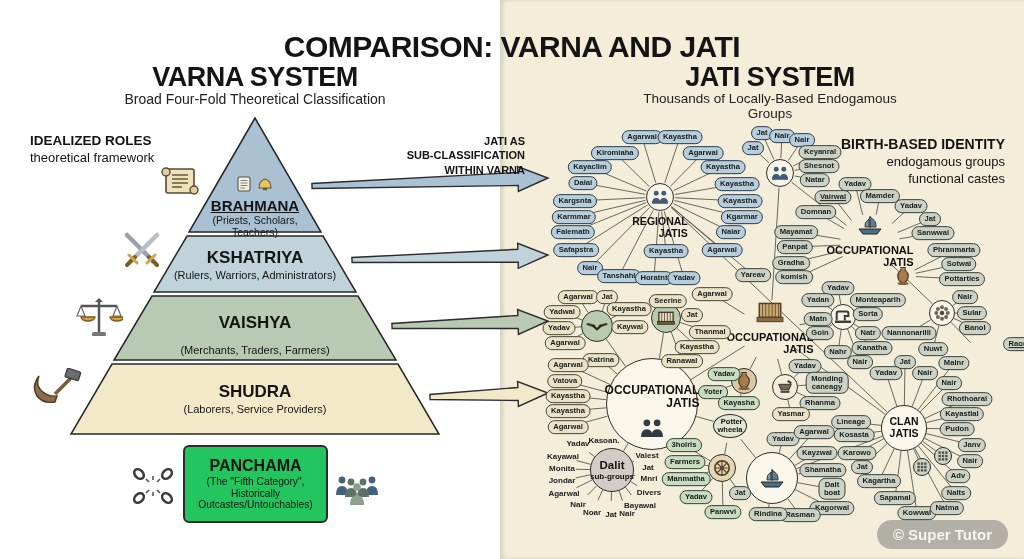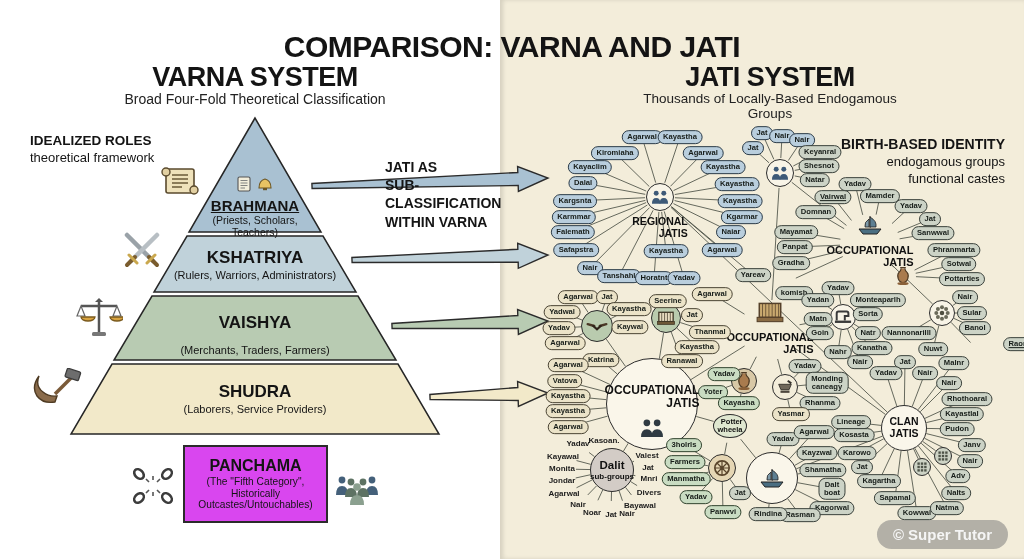--- a/index.html
+++ b/index.html
@@ -9,21 +9,21 @@
          box-shadow:inset 3px 0 4px rgba(0,0,0,.12);z-index:0;}
   svg.diagram{position:absolute;left:0;top:0;z-index:1;}
   .abs{position:absolute;z-index:2;}
   .ctr{transform:translate(-50%,-50%);}
   .title{left:512px;top:30px;width:900px;margin-left:-450px;text-align:center;
          font-size:30px;font-weight:800;letter-spacing:-.5px;}
   .sys-head{font-size:27px;font-weight:800;text-align:center;letter-spacing:-.5px;}
   .sys-sub{font-size:14px;text-align:center;color:#222;}
   .note{font-size:13px;line-height:1.25;}
   .note b{font-size:13.5px;}
-  .arrow-note{font-size:14px;font-weight:800;text-align:left;line-height:1.3;margin-top:24px;}
+  .arrow-note{font-size:11px;font-weight:800;text-align:right;line-height:1.3;}
   .birth-note{font-size:13px;text-align:right;line-height:1.3;}
   .birth-note b{font-size:14px;}
   .tier-label{text-align:center;z-index:2;}
   .tier-name{font-weight:800;}
   .tier-desc{font-size:10.5px;line-height:1.15;margin-top:1px;}
   .panchama{position:absolute;left:183px;top:445px;width:145px;height:78px;background:var(--panchama,#cec3ba);
             border:2px solid #2b2b2b;text-align:center;z-index:2;box-sizing:border-box;padding-top:10px;}
   .panchama .tier-name{font-size:16px;}
   .panchama .tier-desc{font-size:10.2px;}
   .pill{position:absolute;transform:translate(-50%,-50%);z-index:3;font-size:7.6px;font-weight:bold;
@@ -256,21 +256,21 @@
   </div>
   <div class="abs tier-label" style="left:140px;top:313px;width:230px;">
     <div class="tier-name" style="font-size:17px;">VAISHYA</div>
     <div class="tier-desc" style="font-size:11px;margin-top:11px;">(Merchants, Traders, Farmers)</div>
   </div>
   <div class="abs tier-label" style="left:140px;top:382px;width:230px;">
     <div class="tier-name" style="font-size:17px;">SHUDRA</div>
     <div class="tier-desc" style="font-size:11px;">(Laborers, Service Providers)</div>
   </div>
 
-  <div class="panchama" style="background: #d946ef;">
+  <div class="panchama" style="background: #22c55e; border-radius: 6px;">
     <div class="tier-name">PANCHAMA</div>
     <div class="tier-desc" style="white-space:pre-line;">(The "Fifth Category",
 Historically
 Outcastes/Untouchables)</div>
   </div>
 
   <div class="abs ctr" style="left:180px;top:183px;">
     <svg width="42" height="34" viewBox="0 0 42 34">
         <rect x="7" y="5" width="28" height="24" rx="2" fill="#efe2bb" stroke="#5a4a2e" stroke-width="1.6"></rect>
         <circle cx="7" cy="8" r="4" fill="#e2d0a2" stroke="#5a4a2e" stroke-width="1.4"></circle>
@@ -546,21 +546,21 @@
     <div class="pill s" style="left: 855px; top: 184px;">Yadav</div>
     <div class="pill s" style="left: 833px; top: 197px; text-decoration: underline;">Vairwal</div>
     <div class="pill s" style="left: 880px; top: 196px;">Mamder</div>
     <div class="pill s" style="left: 816px; top: 212px;">Domnan</div>
     <div class="pill s" style="left: 911px; top: 206px;">Yadav</div>
     <div class="pill s" style="left: 930px; top: 219px;">Jat</div>
     <div class="pill s" style="left: 933px; top: 233px;">Sanwwal</div>
     <div class="pill s" style="left: 796px; top: 232px;">Mayamat</div>
     <div class="pill s" style="left: 795px; top: 247px;">Panpat</div>
     <div class="pill s" style="left: 791px; top: 263px;">Gradha</div>
-    <div class="pill s" style="left: 794px; top: 293px;">komish</div>
+    <div class="pill s" style="left: 794px; top: 277px;">komish</div>
     <div class="pill s" style="left: 954px; top: 250px;">Phranmarta</div>
     <div class="pill s" style="left: 959px; top: 264px;">Sotwal</div>
     <div class="pill s" style="left: 962px; top: 279px;">Pottarties</div>
     <div class="pill s" style="left: 965px; top: 297px;">Nair</div>
     <div class="pill s" style="left: 972px; top: 313px;">Sular</div>
     <div class="pill s" style="left: 975px; top: 328px;">Banol</div>
     <div class="pill s" style="left: 1028px; top: 344px; text-decoration: underline;">Raommam</div>
     <div class="pill s" style="left: 909px; top: 333px;">Nannonarilll</div>
     <div class="pill s" style="left: 933px; top: 349px;">Nuwt</div>
     <div class="pill c" style="left: 712px; top: 294px;">Agarwal</div>

